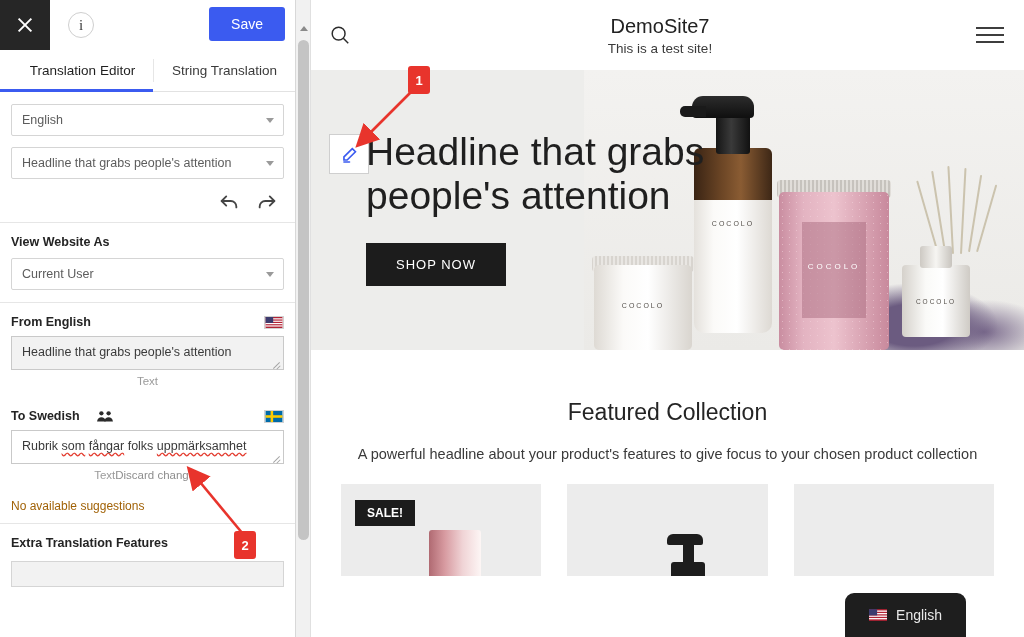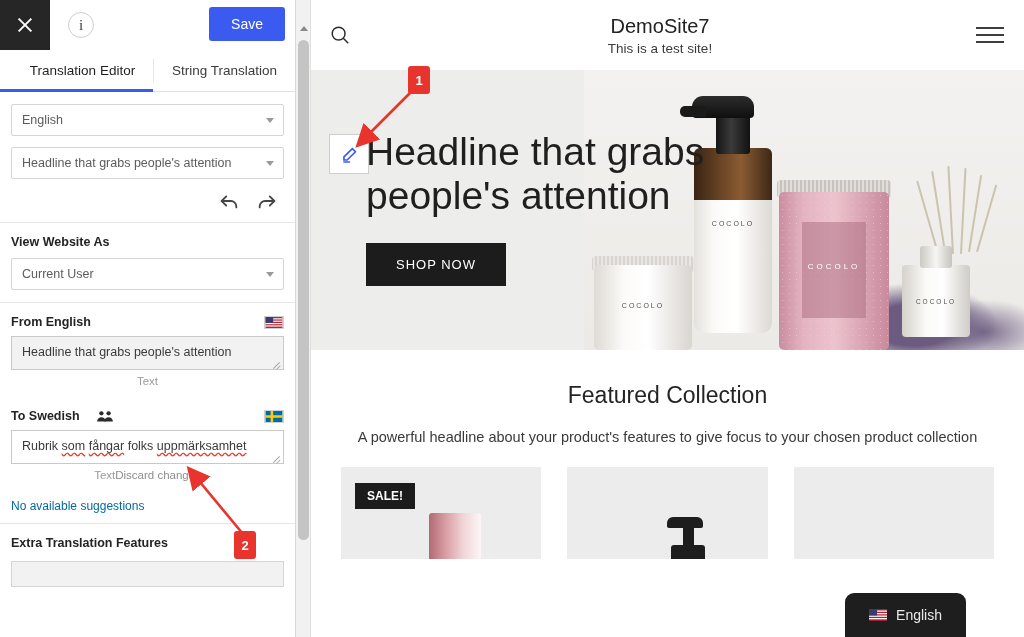--- a/index.html
+++ b/index.html
@@ -99,21 +99,21 @@
   .grip::before, .grip::after {
     content: ""; position: absolute; right: 1px; background: #a5a5a5; height: 1px;
   }
   .grip::before { width: 9px; bottom: 2px; transform: rotate(-45deg); }
   .grip::after  { width: 5px; bottom: 0px; transform: rotate(-45deg); }
   .sub-row {
     display: flex; justify-content: center; align-items: center;
     margin-top: 5px; font-size: 11.5px; color: #9b9b9b;
   }
   .discard { color: #8e8e8e; cursor: pointer; }
-  .no-sugg { font-size: 12px; color: #0369a1; margin-top: 18px; }
+  .no-sugg { font-size: 12px; color: #a16207; margin-top: 18px; }
   .spell { text-decoration: underline; text-decoration-style: wavy;
            text-decoration-color: #e33b2e; text-underline-offset: 2px; }
   .extra-input {
     width: 100%; height: 26px; border: 1px solid #d5d5d5; background: #f2f2f2;
   }
 
   
   .preview { position: relative; width: 728px; height: 637px; background: #fff; overflow: hidden; }
   .scrollbar {
     position: absolute; left: 0; top: 0; width: 15px; height: 637px;
@@ -208,21 +208,21 @@
   .shop-btn {
     margin-top: 26px; display: inline-block; background: #1c1c1c; color: #fff;
     padding: 14px 30px; font-size: 13px; letter-spacing: 1px; cursor: pointer;
   }
   .edit-pencil-btn {
     position: absolute; left: 18px; top: 64px; width: 40px; height: 40px;
     background: #fff; border: 1px solid #cfcfcf; z-index: 4; cursor: pointer;
     display: flex; align-items: center; justify-content: center;
   }
 
-  .featured { text-align: center; padding: 32px 30px 0 45px; }
+  .featured { text-align: center; padding: 49px 30px 0 45px; }
   .feat-title { font-size: 23px; color: #242424; font-weight: normal; }
   .feat-sub { font-size: 14.5px; color: #3a3a3a; margin-top: 20px; }
   .cards { display: flex; gap: 26px; padding: 22px 30px 0 45px; }
   .card { flex: 1; height: 92px; background: #ececec; position: relative; overflow: hidden; }
   .sale-badge {
     position: absolute; left: 14px; top: 16px; background: #1c1c1c; color: #fff;
     font-size: 12px; padding: 6px 12px; font-weight: bold;
   }
   .card-pink {
     position: absolute; left: 88px; top: 46px; width: 52px; height: 110px;

